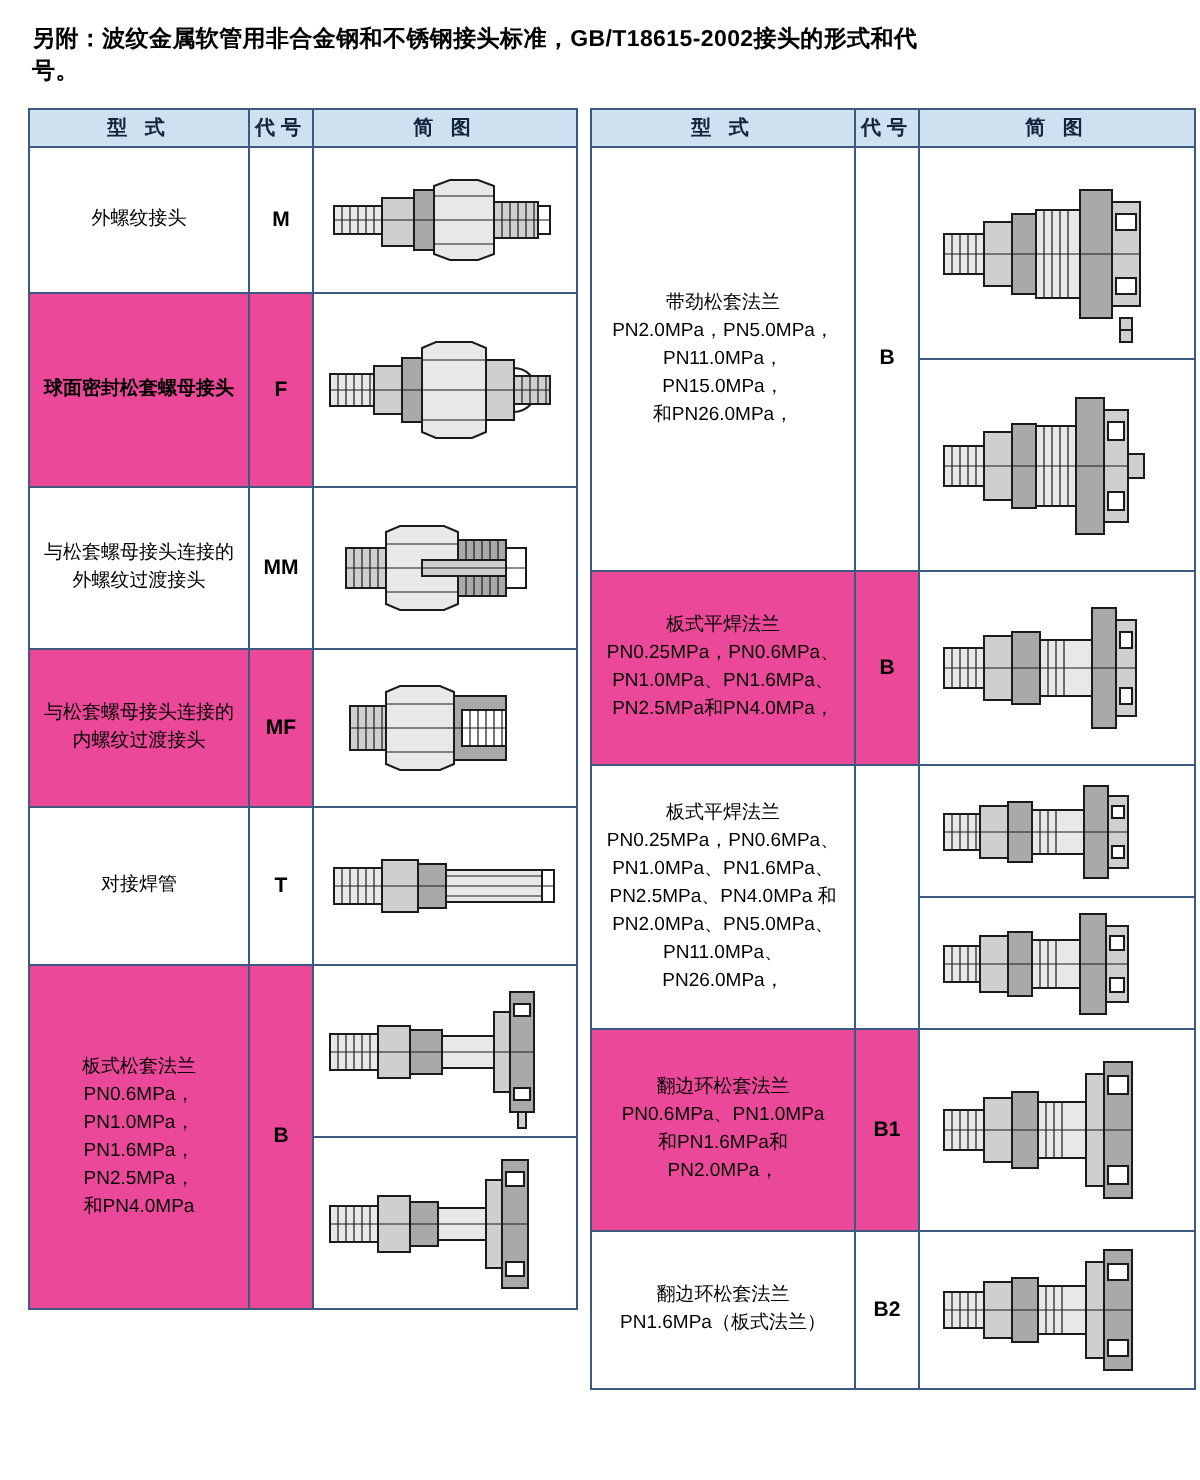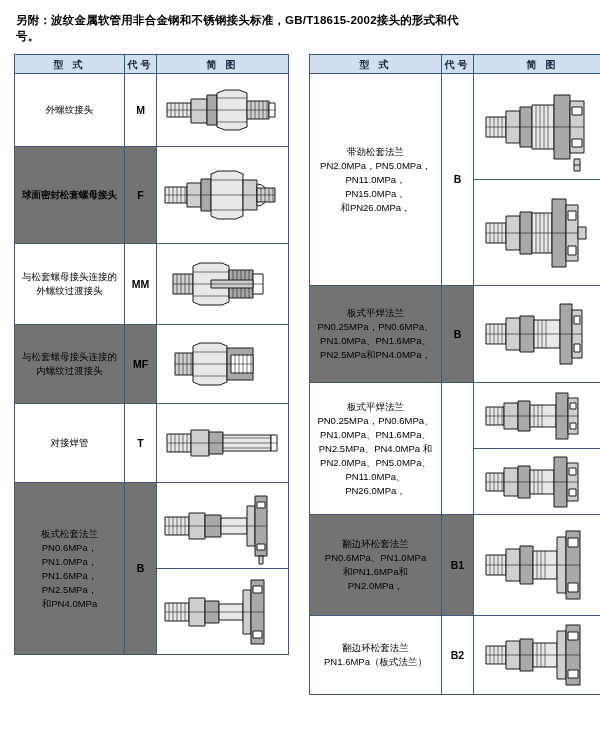--- a/index.html
+++ b/index.html
@@ -25,21 +25,21 @@
     font-size: 11.5px;
     line-height: 16px;
     font-weight: bold;
     letter-spacing: 0.2px;
     margin: 0 0 10px 2px;
     color: #000;
   }
   .tables {
     display: flex;
     align-items: flex-start;
-    gap: 20px;
+    gap: 6px;
   }
   table.spec {
     border-collapse: collapse;
     table-layout: fixed;
     font-size: 9.5px;
     line-height: 13px;
   }
   table.spec.left  { width: 274px; }
   table.spec.right { width: 302px; }
 
@@ -63,21 +63,21 @@
     text-align: center;
     font-size: 9.5px;
     line-height: 14px;
   }
   .cell-text.center { text-align: center; }
   .cell-code {
     font-size: 10.5px;
     font-weight: bold;
     text-align: center;
   }
-  td.tint { background: #737373; }
+  td.tint { background: #ec4899; }
   td.white { background: #ffffff; }
   td.fig { background: #ffffff; padding: 2px; }
 
   .fig-box {
     width: 100%;
     display: flex;
     align-items: center;
     justify-content: center;
   }
   svg { display: block; }

